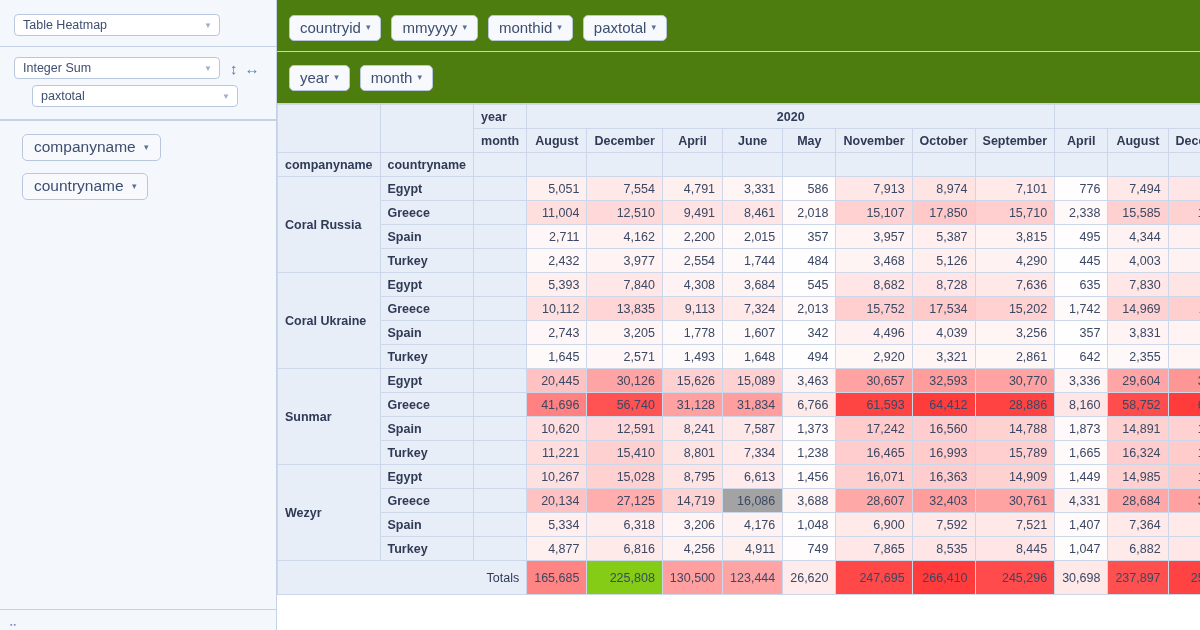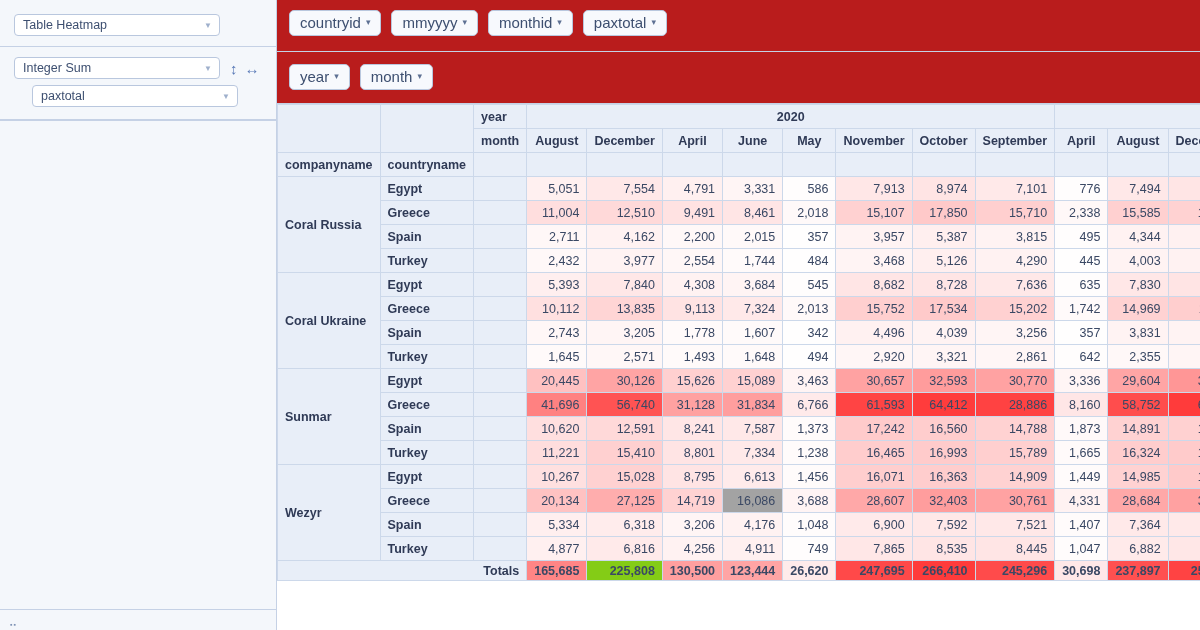--- a/index.html
+++ b/index.html
@@ -80,24 +80,24 @@
   }
   .tiny-marks {
     position: absolute; left: 10px; bottom: 2px;
     font-size: 7px; color: #7f93b5; letter-spacing: 1px;
   }
 
   
   .main { flex: 1; display: flex; flex-direction: column; min-width: 0; background:#fff; }
 
   .filterbar {
-    background: #b91c1c;
+    background: #4d7c0f;
     border-bottom: 1px solid #c5d1e5;
     padding: 10px 12px 10px 12px;
-    display: flex; align-items: flex-start; gap: 10px;
+    display: flex; align-items: flex-end; gap: 10px;
     min-height: 52px;
   }
   .filterbar.second { min-height: 52px; padding-top: 12px; padding-bottom: 12px; }
   .fpill {
     display: inline-flex; align-items: center;
     border: 1px solid #b9c7de;
     border-radius: 5px;
     background: #f7f9fd;
     padding: 3px 10px 4px 10px;
     font-size: 15px;
@@ -129,21 +129,21 @@
     font-weight: bold;
     text-align: left;
     vertical-align: middle;
   }
   th.blank { background: #e8eef8; border-left-color: #e8eef8; border-top-color:#e8eef8;}
   td.num {
     text-align: right;
     color: #3a4864;
     background: #ffffff;
   }
-  tr.totals th, tr.totals td { font-weight: bold; height: 20px; }
+  tr.totals th, tr.totals td { font-weight: normal; height: 34px; }
   tr.totals th.tl {
     background: #e8eef8; text-align: right; color:#2f3a56;
   }
 
   
   col.c-company { width: 92px; }
   col.c-country { width: 80px; }
   col.c-month   { width: 45px; }
   col.c-data    { width: 57px; }
 
@@ -186,20 +186,31 @@
           <span class="arrow-ico">↔</span>
         </div>
       </div>
       <div style="height:6px"></div>
       <div class="select indent">
         <span>paxtotal</span>
         <span class="caret">▼</span>
       </div>
     </div>
 
+    <div class="sb-fields">
+      <div class="pill">
+        <span>companyname</span>
+        <span class="caret">▾</span>
+      </div>
+      <div style="height:0"></div>
+      <div class="pill">
+        <span>countryname</span>
+        <span class="caret">▾</span>
+      </div>
+    </div>
 
     <div class="sidebar-outline"></div>
     <div class="tiny-marks">▪▪</div>
   </div>
 
   <div class="main">
 
     <div class="filterbar">
       <div class="fpill">
         <span>countryid</span>

